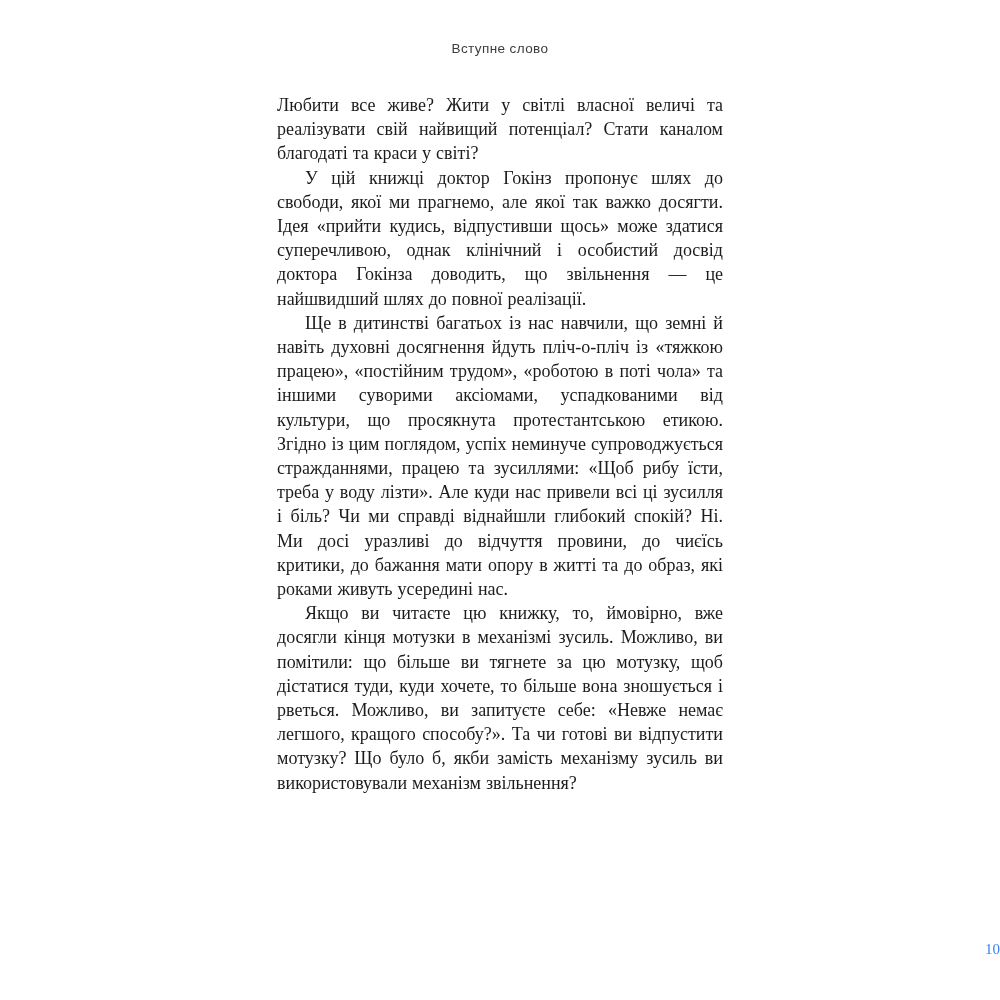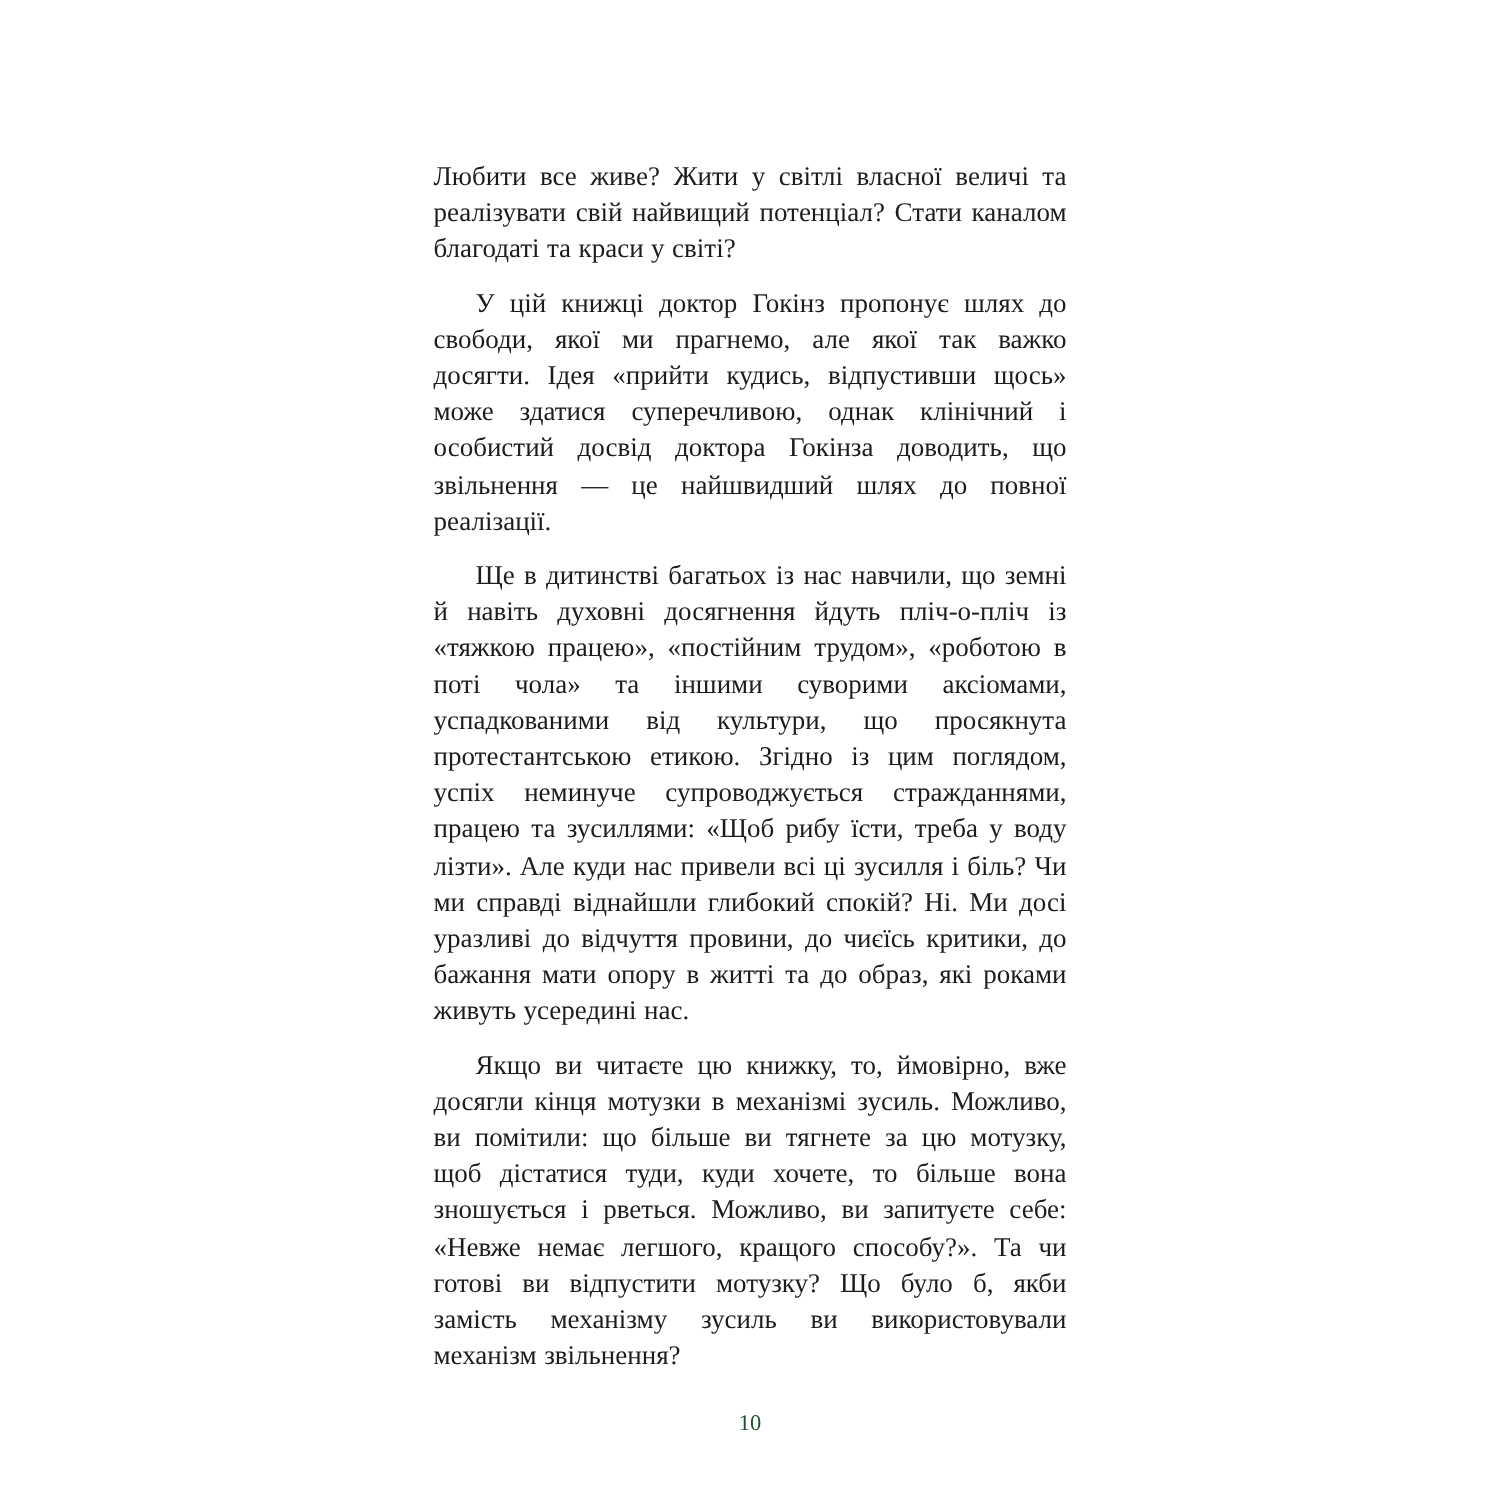--- a/index.html
+++ b/index.html
@@ -37,43 +37,44 @@
     top: 93px;
     width: 446px;
     font-size: 18px;
     line-height: 24.2px;
     text-align: justify;
     hyphens: auto;
     -webkit-hyphens: auto;
     word-spacing: 0.5px;
   }
   .text-column p {
-    margin: 12px;
+    margin: 0;
     padding: 0;
     text-indent: 28px;
   }
   .text-column p.no-indent {
     text-indent: 0;
   }
   .page-number {
     position: absolute;
     bottom: 42px;
     left: 0;
     width: 100%;
-    text-align: center;
+    text-align: right;
     font-family: "Liberation Serif", serif;
     font-size: 15px;
-    color: #14532d;
+    color: #3b82f6;
   }
 </style>
 </head>
 <body>
 
 <div class="book-page">
 
+  <div class="running-head">Вступне слово</div>
 
   <div class="text-column">
     <p class="no-indent">Любити все живе? Жити у світлі власної величі та реалізувати свій найвищий потенціал? Стати каналом благодаті та краси у світі?</p>
     <p>У цій книжці доктор Гокінз пропонує шлях до свободи, якої ми прагнемо, але якої так важко досягти. Ідея «прийти кудись, відпустивши щось» може здатися суперечливою, однак клінічний і особистий досвід доктора Гокінза доводить, що звільнення — це найшвидший шлях до повної реалізації.</p>
     <p>Ще в дитинстві багатьох із нас навчили, що земні й навіть духовні досягнення йдуть пліч-о-пліч із «тяжкою працею», «постійним трудом», «роботою в поті чола» та іншими суворими аксіомами, успадкованими від культури, що просякнута протестантською етикою. Згідно із цим поглядом, успіх неминуче супроводжується стражданнями, працею та зусиллями: «Щоб рибу їсти, треба у воду лізти». Але куди нас привели всі ці зусилля і біль? Чи ми справді віднайшли глибокий спокій? Ні. Ми досі уразливі до відчуття провини, до чиєїсь критики, до бажання мати опору в житті та до образ, які роками живуть усередині нас.</p>
     <p>Якщо ви читаєте цю книжку, то, ймовірно, вже досягли кінця мотузки в механізмі зусиль. Можливо, ви помітили: що більше ви тягнете за цю мотузку, щоб дістатися туди, куди хочете, то більше вона зношується і рветься. Можливо, ви запитуєте себе: «Невже немає легшого, кращого способу?». Та чи готові ви відпустити мотузку? Що було б, якби замість механізму зусиль ви використовували механізм звільнення?</p>
   </div>
 
   <div class="page-number">10</div>
 

